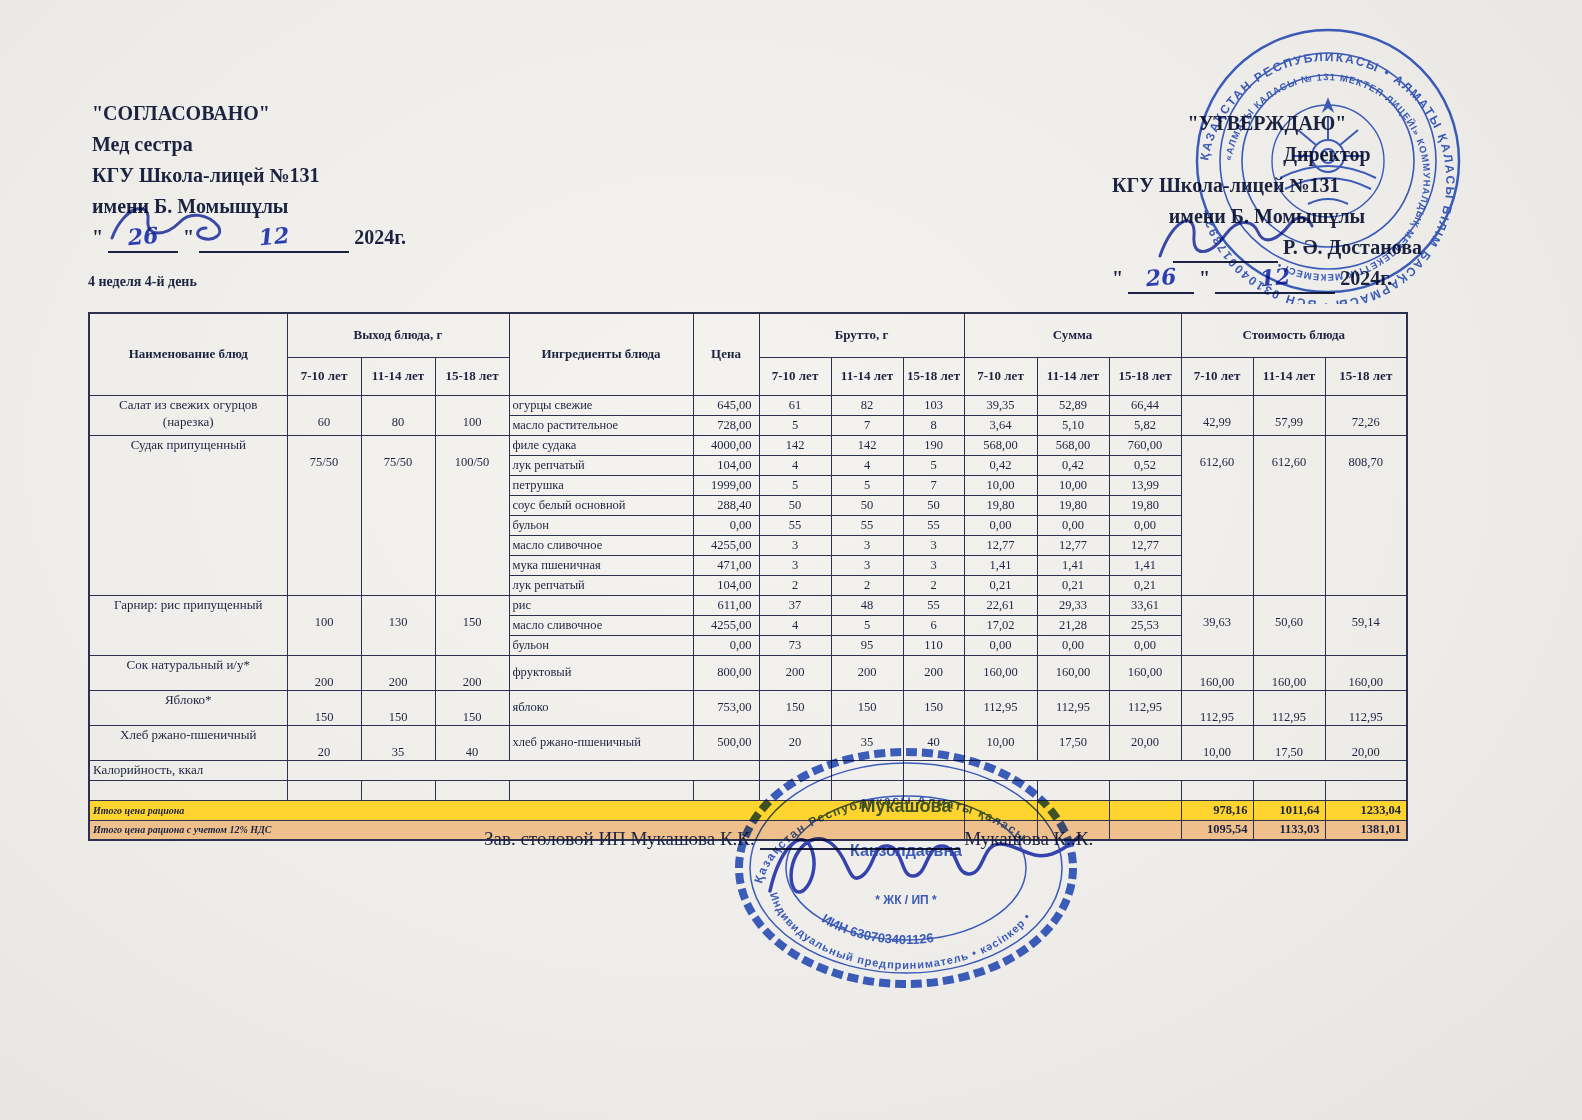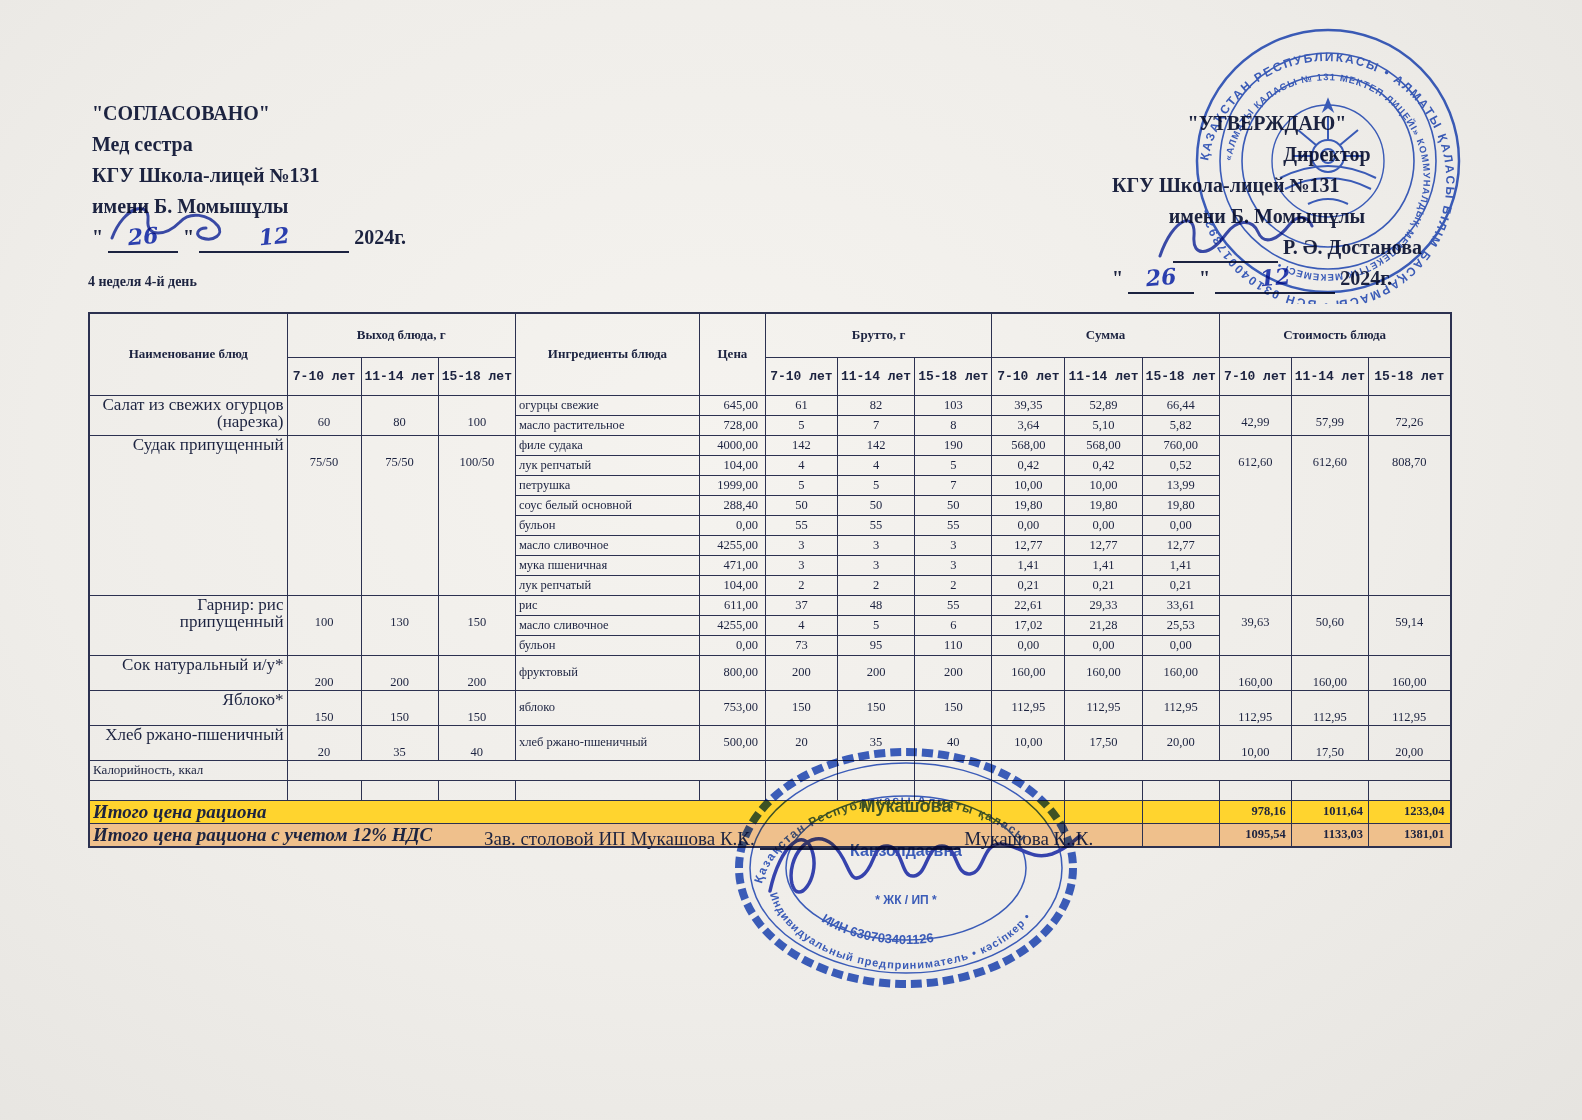--- a/index.html
+++ b/index.html
@@ -13,32 +13,32 @@
   .approve .ln{display:block;}
   .blank{display:inline-block; border-bottom:2px solid #1c2340; height:18px; vertical-align:bottom; position:relative;}
   .hand{position:absolute; left:50%; top:-12px; transform:translateX(-50%) rotate(-5deg);
         color:#2b3fae; font-style:italic; font-weight:bold; font-size:22px; font-family:"DejaVu Serif",serif;}
   .week{position:absolute; left:88px; top:274px; font-size:14px; font-weight:bold;}
   
   .menu-table{position:absolute; left:88px; top:312px; border-collapse:collapse; table-layout:fixed;
               border:2px solid #2c3150; font-size:12.5px;}
   .menu-table th,.menu-table td{border:1px solid #2c3150; padding:0 3px; overflow:hidden; white-space:nowrap; text-align:center;}
   .menu-table thead tr:first-child{height:44px;}
-  .menu-table thead tr:last-child{height:38px;font-family:Liberation Mono, monospace;}
+  .menu-table thead tr:last-child{height:38px;}
   .menu-table th{font-weight:bold; font-size:13px;}
   .menu-table tbody tr{height:20px;}
-  td.name{text-align:right; white-space:normal; vertical-align:top; line-height:17px; font-size:17px;}
+  td.name{text-align:center; white-space:normal; vertical-align:top; line-height:17px; font-size:13px;}
   td.ingr{text-align:left; font-size:12.5px;}
   td.price{text-align:right; padding-right:7px;}
   td.vtop{vertical-align:top; padding-top:19px;}
   tr.kcal{height:27px;}
   tr.kcal td.klbl{text-align:left; font-weight:normal; font-size:13px;}
   tr.gap{height:18px;}
   tr.tot{height:21px; font-weight:bold;}
-  tr.tot td.lbl{text-align:left; font-style:italic; font-size:19px;}
+  tr.tot td.lbl{text-align:left; font-style:italic; font-size:10px;}
   tr.tot td.val{text-align:right; padding-right:5px;}
   
   .footer-line{position:absolute; left:443px; top:828px; font-size:19px; white-space:nowrap;margin-left:41px;}
   .footer-line .blank{width:200px; border-bottom:2px solid #1c2340;}
   
   .stamp{position:absolute; mix-blend-mode:multiply; opacity:.92;}
   svg text{font-family:"Liberation Sans", sans-serif;}
 </style>
 </head>
 <body>

